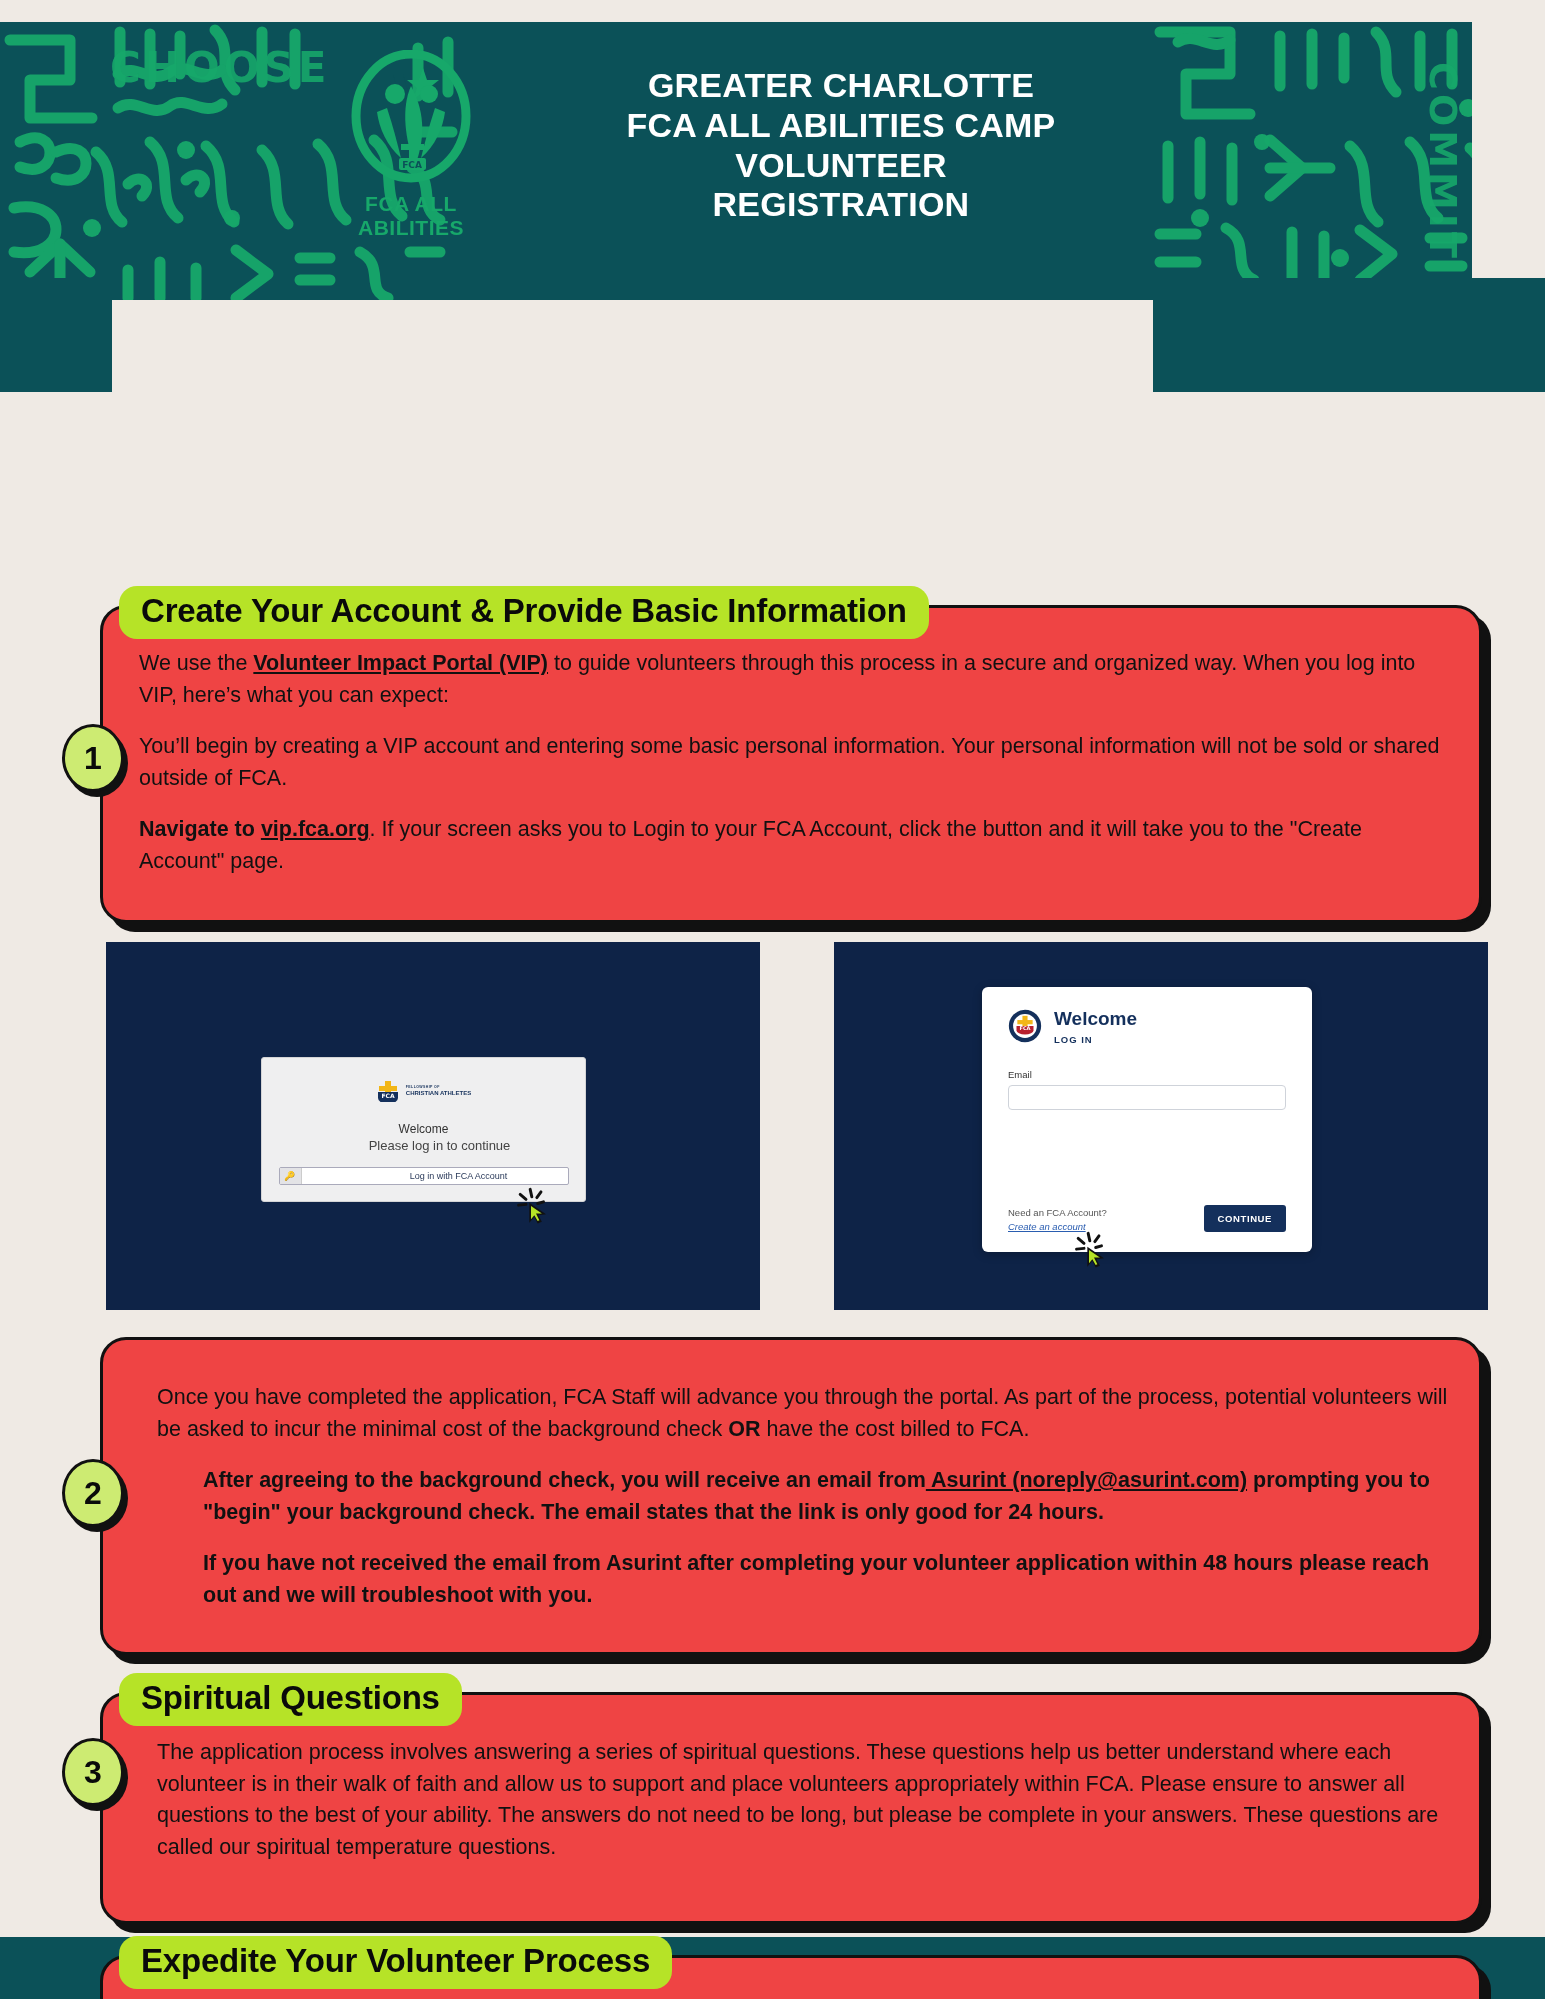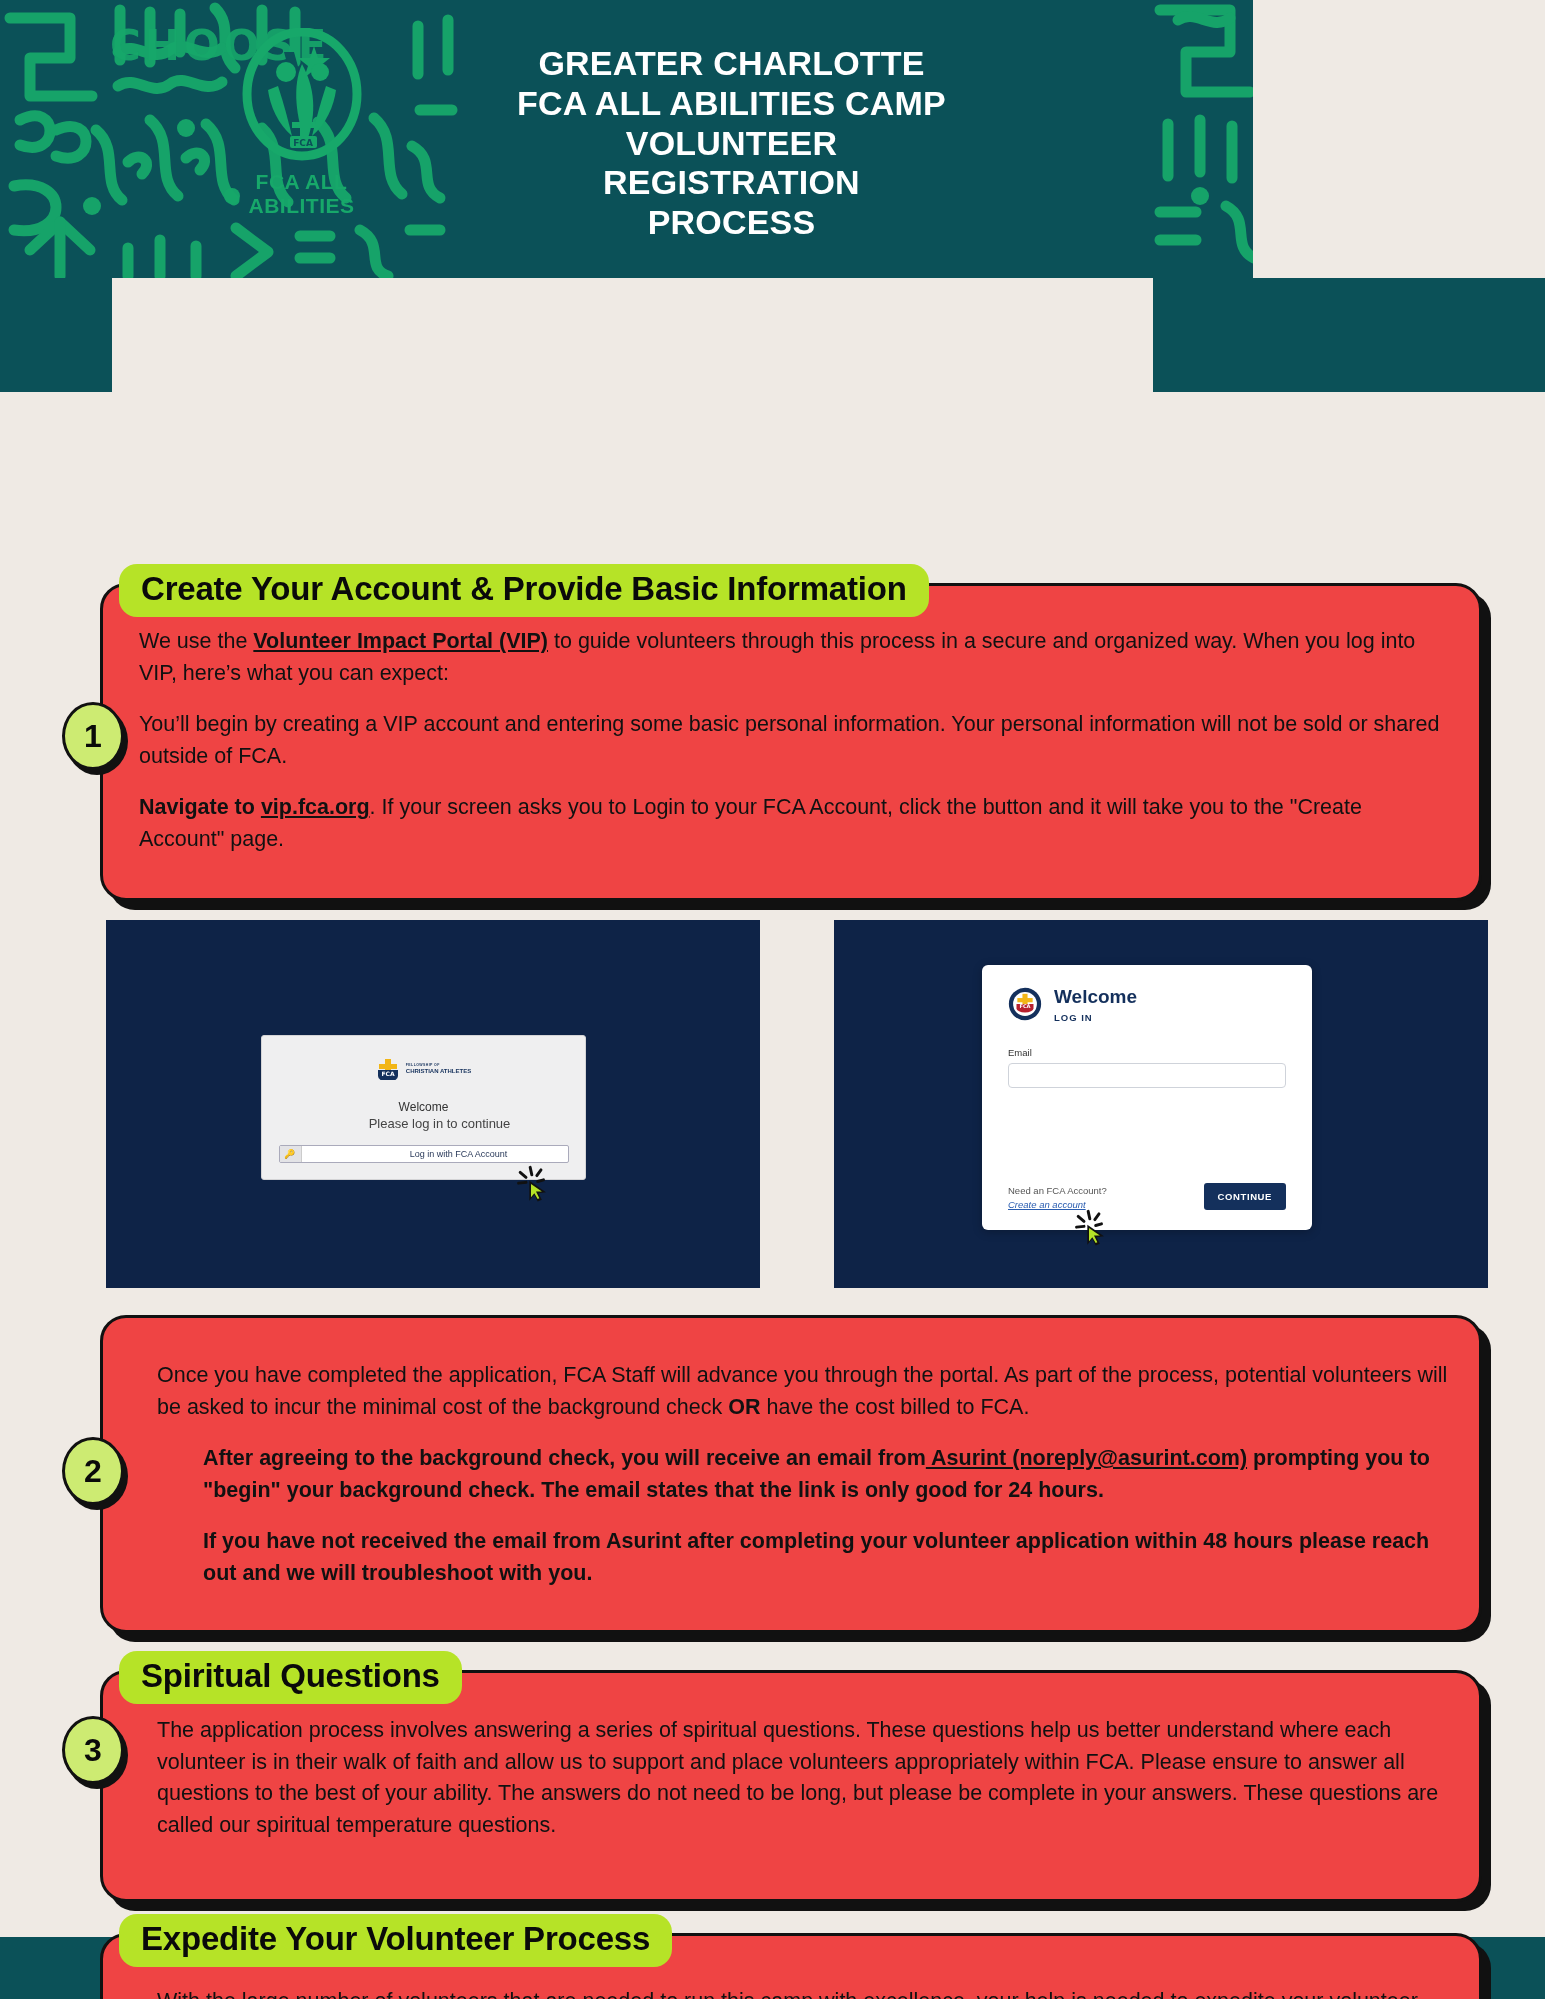--- a/index.html
+++ b/index.html
@@ -12,24 +12,25 @@
   body {
     background: #EFEAE4;
     font-family: "Liberation Sans", sans-serif;
     position: relative;
     overflow: hidden;
   }
 
   
   .header {
     position: relative;
-    width: 1253px;
+    width: 1472px;
     height: 278px;
     background: #0B5158;
     overflow: hidden;
+    margin-top: 22px;
   }
   .header-pattern {
     position: absolute;
     top: 0; left: 0;
     width: 1545px;
     height: 278px;
     pointer-events: none;
   }
   .header-inner {
     position: relative;
@@ -381,21 +382,20 @@
         </g>
       </svg>
       <div class="logo-text">FCA ALL ABILITIES</div>
     </div>
 
     <div class="header-title">
       <div>GREATER CHARLOTTE</div>
       <div>FCA ALL ABILITIES CAMP</div>
       <div>VOLUNTEER</div>
       <div>REGISTRATION</div>
-      <div>PROCESS</div>
     </div>
   </div>
 </div>
 
 <div class="header-right-block"></div>
 <div class="header-left-block"></div>
 
 <div class="content">
 
   <div class="card" style="left:100px; top:305px; width:1382px; height:318px;">

